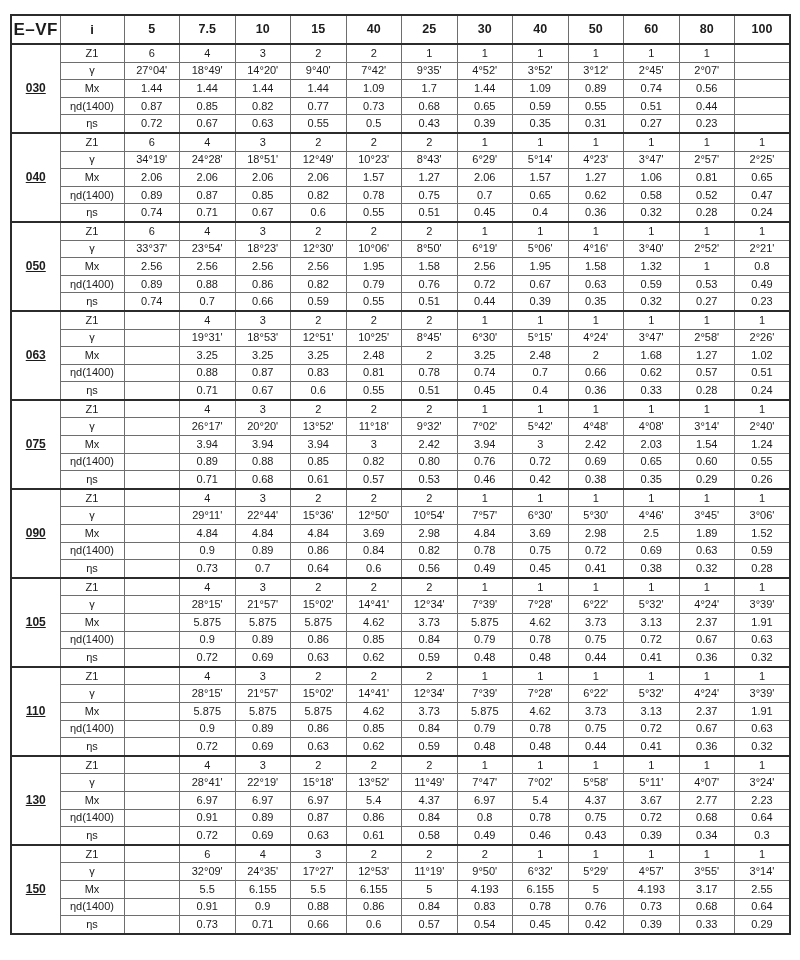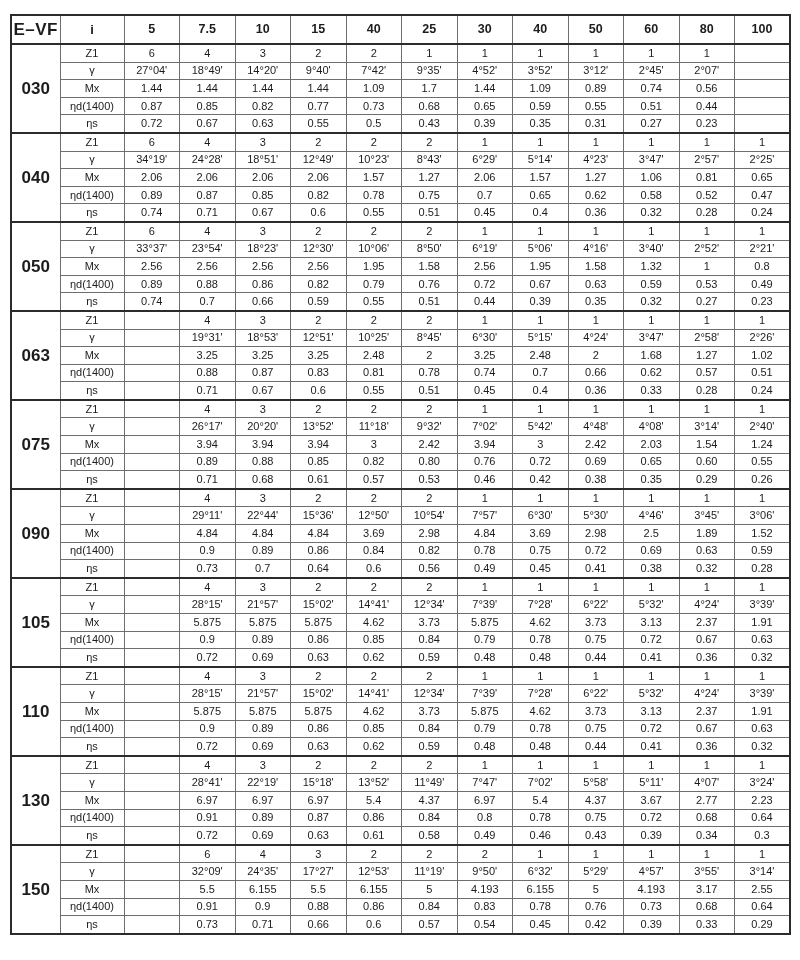--- a/index.html
+++ b/index.html
@@ -45,21 +45,22 @@
     letter-spacing: 0.5px;
   }
   table.spec thead th.ihead {
     font-size: 13px;
   }
   table.spec tbody td {
     height: 16.6px;
   }
   table.spec tbody td.group-label {
     font-weight: bold;
-    font-size: 17px;
+    font-size: 12px;
+    text-decoration: underline;
   }
   table.spec tbody td.rowlabel {
     font-size: 11px;
   }
   table.spec tbody tr.gstart td {
     border-top: 2px solid #2b2b2b;
   }
 </style>
 </head>
 <body>

